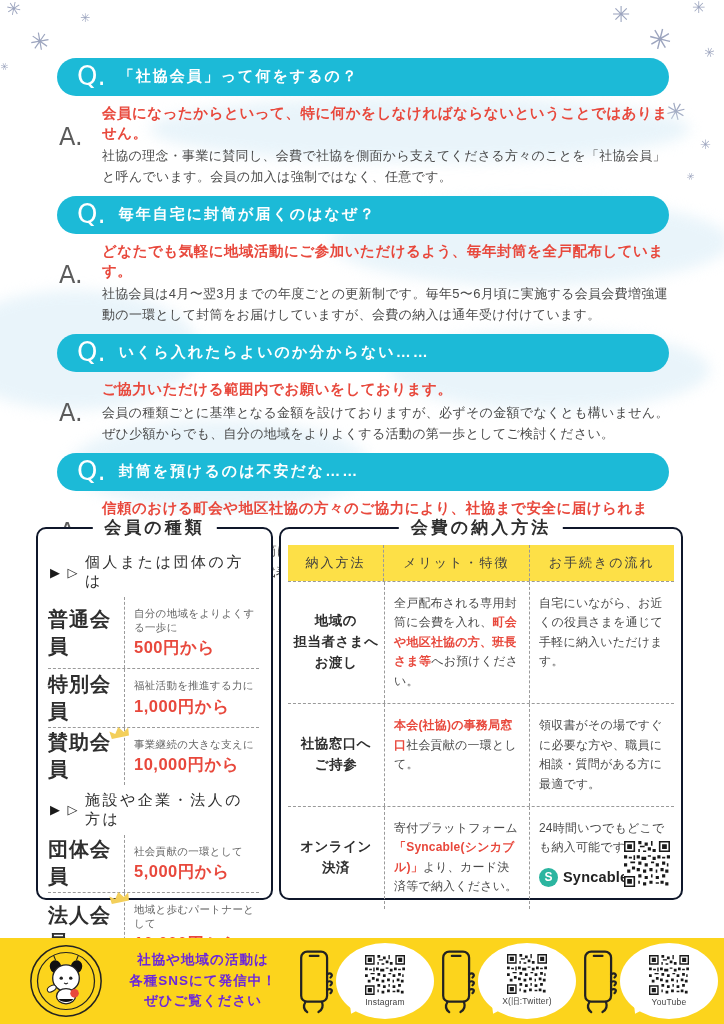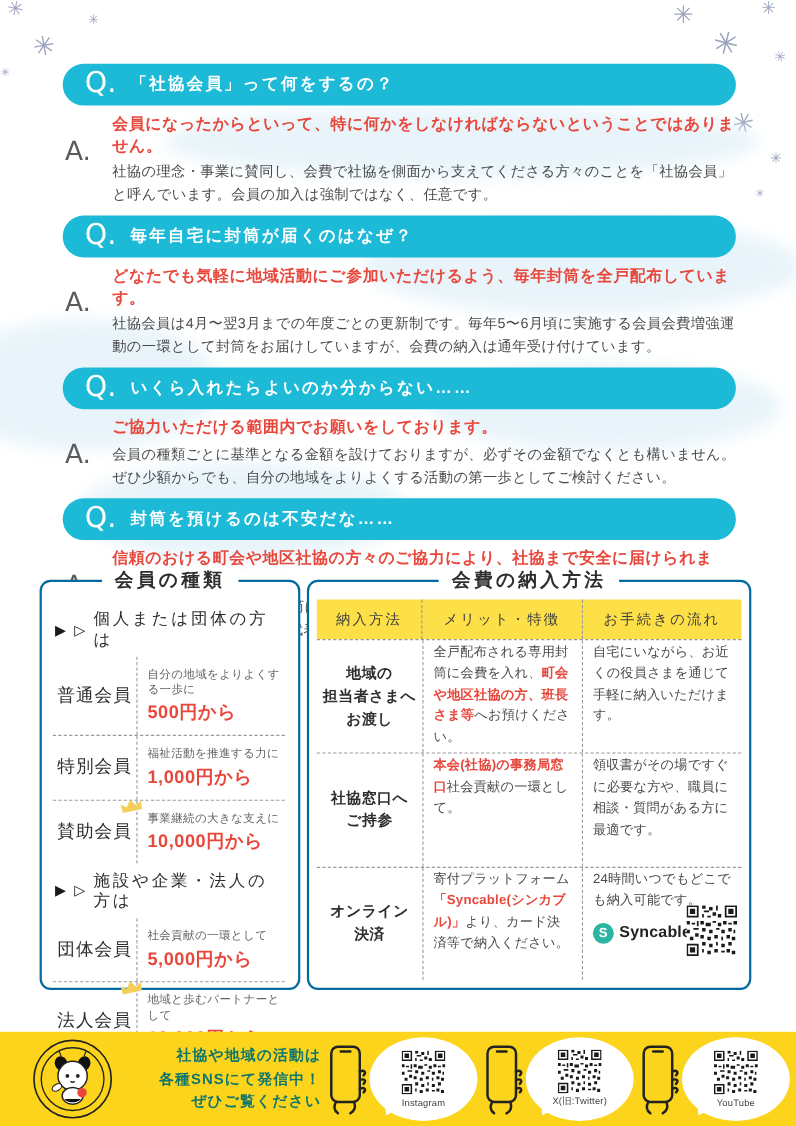--- a/index.html
+++ b/index.html
@@ -18,57 +18,57 @@
   .q-banner{height:38px;background:#1cbad7;border-radius:19px;display:flex;align-items:center;padding:0 20px;color:#fff;}
   .q-mark{font-size:26px;font-weight:400;line-height:1;margin-right:13px;margin-top:-3px;font-family:"DejaVu Sans",sans-serif;}
   .q-text{font-size:15px;font-weight:bold;letter-spacing:2px;padding-bottom:2px;}
   .answer{display:flex;margin-top:8px;}
   .a-mark{width:43px;flex-shrink:0;font-size:24px;color:#5b5b5b;line-height:1;padding-top:21px;padding-left:2px;font-family:"DejaVu Sans",sans-serif;}
   .a-content{flex:1;}
   .a-lead{color:#e8483c;font-weight:bold;font-size:14.5px;letter-spacing:.5px;line-height:1.35;}
   .a-body{color:#4a4a4a;font-size:13px;line-height:1.62;letter-spacing:.3px;margin-top:2px;}
 
   
-  .info-box{position:absolute;top:527px;background:#fff;border:2px solid #0369a1;border-radius:10px;box-sizing:border-box;}
+  .info-box{position:absolute;top:527px;background:#fff;border:2px solid #0f172a;border-radius:10px;box-sizing:border-box;}
   .box-title{position:absolute;top:-13px;left:50%;transform:translateX(-50%);background:#fff;padding:0 12px;font-size:17px;font-weight:bold;color:#2e2e2e;letter-spacing:3px;white-space:nowrap;}
 
   
   .members-box{left:36px;width:237px;height:373px;padding:18px 12px 8px 10px;}
   .m-group-head{display:flex;align-items:center;gap:5px;font-size:15px;color:#2e2e2e;letter-spacing:2.5px;margin:6px 0 6px 2px;}
   .tri{font-size:13px;color:#1a1a1a;line-height:1;}
   .m-rows{margin-bottom:4px;}
   .m-row{display:flex;align-items:stretch;}
   .m-row.sep{border-top:1.5px dashed #9a9a9a;}
-  .m-label{width:76px;flex-shrink:0;display:flex;align-items:center;justify-content:center;font-weight:normal;font-size:16px;color:#2e2e2e;letter-spacing:1px;position:relative;}
+  .m-label{width:76px;flex-shrink:0;display:flex;align-items:center;justify-content:center;font-weight:bold;font-size:20px;color:#2e2e2e;letter-spacing:1px;position:relative;}
   .crown{position:absolute;top:-2px;right:-6px;transform:rotate(-12deg);}
   .m-desc{flex:1;border-left:1.5px dashed #9a9a9a;padding:9px 0 9px 9px;}
   .m-desc-text{font-size:10.5px;color:#636363;letter-spacing:.3px;line-height:1.35;}
   .m-price{font-size:16.5px;font-weight:bold;color:#e8483c;letter-spacing:.5px;margin-top:3px;}
   .m-notes{margin-top:12px;padding-left:74px;}
   .m-note{font-size:9.8px;color:#595959;line-height:1.6;letter-spacing:.3px;}
 
   
   .payment-box{left:279px;width:404px;height:373px;padding:16px 7px 7px;display:flex;flex-direction:column;}
   .p-head{display:flex;background:#fde047;height:36px;flex-shrink:0;}
   .p-head-cell{display:flex;align-items:center;justify-content:center;font-size:13px;color:#3f3f3f;letter-spacing:2px;}
   .p-head-cell.c1{width:96px;}
   .p-head-cell.c2,.p-head-cell.c3{width:146px;border-left:1.5px dashed #9a9a9a;}
   .p-row{display:flex;flex:1;border-top:1.5px dashed #9a9a9a;}
   .p-method{width:96px;flex-shrink:0;display:flex;flex-direction:column;align-items:center;justify-content:center;font-weight:bold;font-size:13.5px;color:#2e2e2e;line-height:1.55;letter-spacing:.5px;}
-  .p-flow,.p-merit{width:146px;box-sizing:border-box;border-left:1.5px dashed #9a9a9a;padding:1px 9px;font-size:12px;color:#4a4a4a;line-height:1.62;letter-spacing:.2px;position:relative;}
+  .p-flow,.p-merit{width:146px;box-sizing:border-box;border-left:1.5px dashed #9a9a9a;padding:12px 9px;font-size:12px;color:#4a4a4a;line-height:1.62;letter-spacing:.2px;position:relative;}
   .red{color:#e8483c;font-weight:bold;}
   .sync-line{display:flex;align-items:center;gap:5px;margin-top:8px;}
   .sync-badge{width:19px;height:19px;border-radius:50%;background:#2bb5a0;color:#fff;font-weight:bold;font-size:12px;display:flex;align-items:center;justify-content:center;}
   .sync-name{font-weight:800;color:#222;font-size:14.5px;letter-spacing:.2px;}
   .qr-corner{position:absolute;right:4px;bottom:22px;width:46px;height:46px;}
 
   
   .footer{position:absolute;left:0;bottom:0;width:724px;height:86px;background:#fcd41c;display:flex;align-items:center;}
   .mascot{margin-left:28px;flex-shrink:0;}
-  .footer-msg{margin-left:10px;width:178px;text-align:right;font-weight:bold;color:#0f766e;font-size:13.5px;line-height:1.55;letter-spacing:1px;flex-shrink:0;}
+  .footer-msg{margin-left:10px;width:178px;text-align:center;font-weight:bold;color:#6d28d9;font-size:13.5px;line-height:1.55;letter-spacing:1px;flex-shrink:0;}
   .sns-group{display:flex;align-items:center;margin-left:4px;}
   .phone{flex-shrink:0;}
   .bubble{position:relative;width:98px;height:76px;background:#fff;border-radius:50%;display:flex;flex-direction:column;align-items:center;justify-content:center;margin-left:2px;}
   .bubble::after{content:"";position:absolute;left:7px;bottom:-4px;width:0;height:0;border:9px solid transparent;border-top:13px solid #fff;transform:rotate(28deg);}
   .bubble .qr{width:40px;height:40px;}
   .bubble-label{font-size:8.5px;color:#3f3f3f;margin-top:2px;letter-spacing:.2px;}
 </style>
 </head>
 <body>
 

